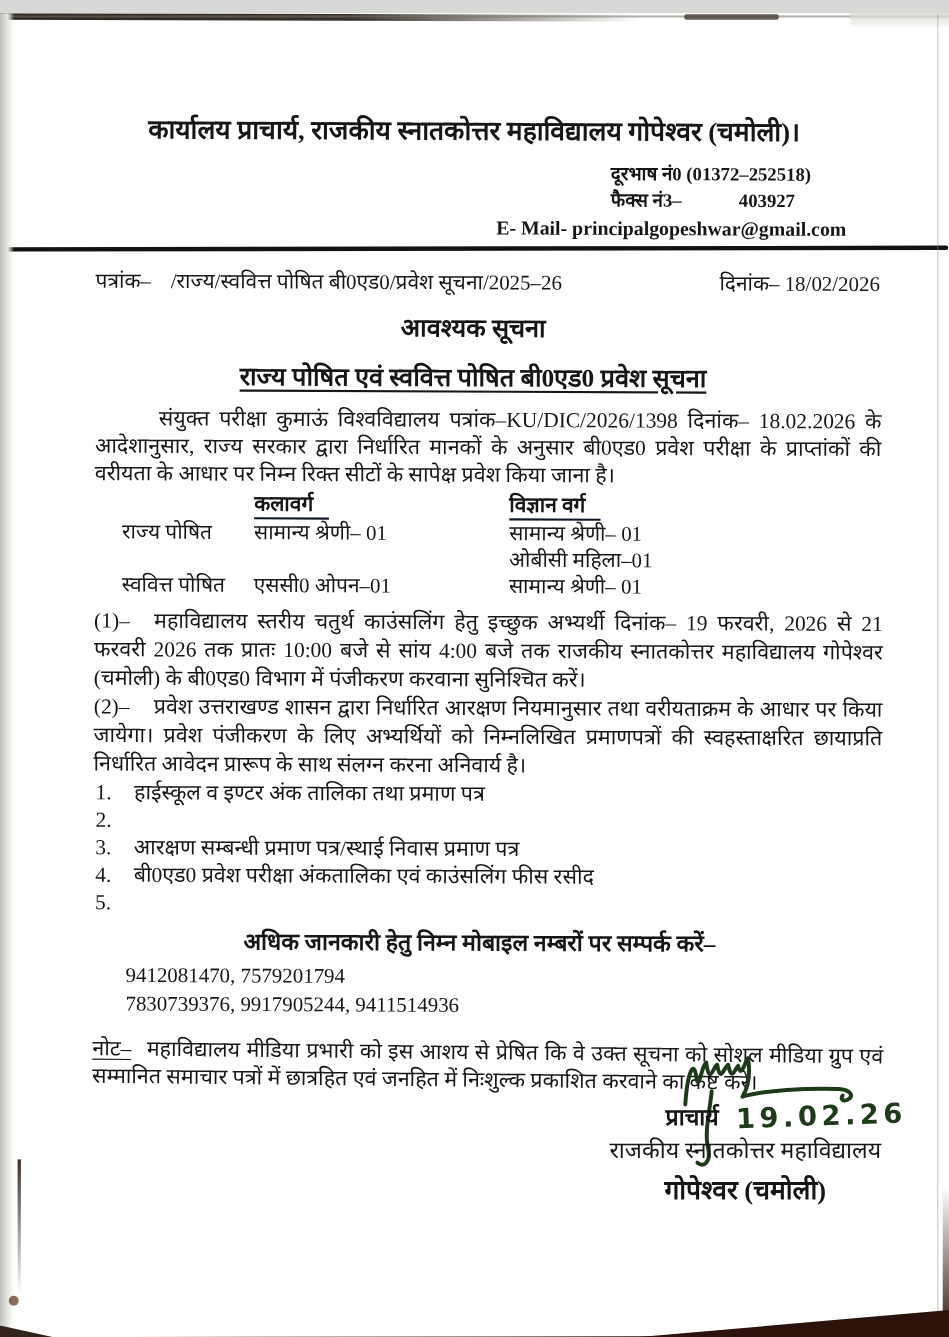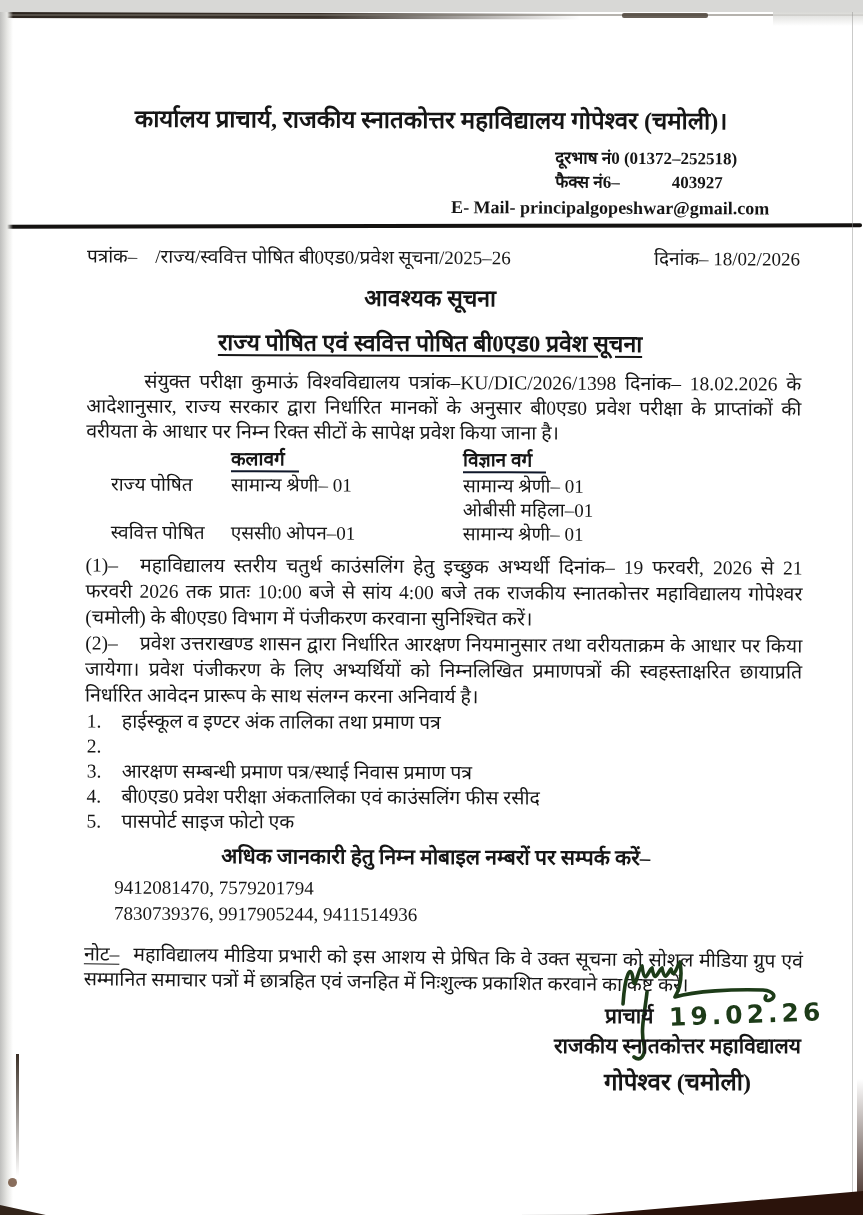--- a/index.html
+++ b/index.html
@@ -63,21 +63,21 @@
   .phones{margin:5px 0 0 118px;font-size:19px;line-height:26px;font-family:"Liberation Serif",serif;}
   .note{margin:17px 56px 0 88px;text-align:justify;font-size:19.5px;line-height:25px;transform:rotate(.35deg);}
   .note .note-label{font-weight:normal;text-decoration:underline;text-underline-offset:3px;margin-right:14px;}
 
   
   .sig-block{position:absolute;left:535px;top:942px;width:285px;z-index:4;text-align:center;}
   .sig-svg{position:absolute;left:70px;top:0;}
   .sig-line{position:absolute;left:70px;top:46px;white-space:nowrap;font-size:21px;font-weight:bold;}
   .sig-date{color:#1d3b18;font-family:"DejaVu Sans",sans-serif;font-weight:bold;font-size:25px;
     letter-spacing:4px;margin-left:16px;display:inline-block;transform:rotate(-2deg);}
-  .sig-org1{position:absolute;left:0;top:78px;width:285px;font-size:21px;font-weight:bold;line-height:28px;text-align:center;}
+  .sig-org1{position:absolute;left:0;top:78px;width:285px;font-size:21px;font-weight:normal;line-height:28px;text-align:center;}
   .sig-org2{position:absolute;left:0;top:110px;width:285px;font-size:24px;font-weight:bold;}
 </style>
 </head>
 <body>
 
 <div class="page">
 
   <div class="art art-top-dark"></div>
   <div class="art art-top-line"></div>
   <div class="art art-top-dash"></div>
@@ -90,21 +90,21 @@
   <div class="art art-bottom-dark"></div>
   <div class="art art-bl-wedge"></div>
   <div class="art art-br-wedge"></div>
   <div class="art art-br-edge"></div>
 
   <div class="content">
 
     <div class="lh-title">कार्यालय प्राचार्य, राजकीय स्नातकोत्तर महाविद्यालय गोपेश्वर (चमोली)।</div>
     <div class="lh-phone">दूरभाष नं0 (01372–252518)</div>
     <div class="lh-fax">
-      <span>फैक्स नं6–</span><span class="fax-num">403927</span>
+      <span>फैक्स नं3–</span><span class="fax-num">403927</span>
     </div>
     <div class="lh-email">E- Mail- principalgopeshwar@gmail.com</div>
     <div class="divider"></div>
 
     <div class="ref-line">
       <span class="ref-left">
         <span>पत्रांक–</span><span class="gap"></span><span>/राज्य/स्ववित्त पोषित बी0एड0/प्रवेश सूचना/2025–26</span>
       </span>
       <span class="ref-right">
         <span>दिनांक–</span>
@@ -154,21 +154,20 @@
     <div class="doc-row">
       <span class="num">3.</span>
         <span>आरक्षण सम्बन्धी प्रमाण पत्र/स्थाई निवास प्रमाण पत्र</span>
     </div>
     <div class="doc-row">
       <span class="num">4.</span>
         <span>बी0एड0 प्रवेश परीक्षा अंकतालिका एवं काउंसलिंग फीस रसीद</span>
     </div>
     <div class="doc-row">
       <span class="num">5.</span>
-        <span>पासपोर्ट साइज फोटो एक</span>
     </div>
 
     <div class="contact-h">अधिक जानकारी हेतु निम्न मोबाइल नम्बरों पर सम्पर्क करें–</div>
     <div class="phones">9412081470, 7579201794</div>
     <div class="phones" style="margin-top:0;">7830739376, 9917905244, 9411514936</div>
 
     <p class="note" style="margin-block:17px 0;">
       <span class="note-label">नोट–</span><span>महाविद्यालय मीडिया प्रभारी को इस आशय से प्रेषित कि वे उक्त सूचना को सोशल मीडिया ग्रुप एवं सम्मानित समाचार पत्रों में छात्रहित एवं जनहित में निःशुल्क प्रकाशित करवाने का कष्ट करें।</span>
     </p>
   </div>

